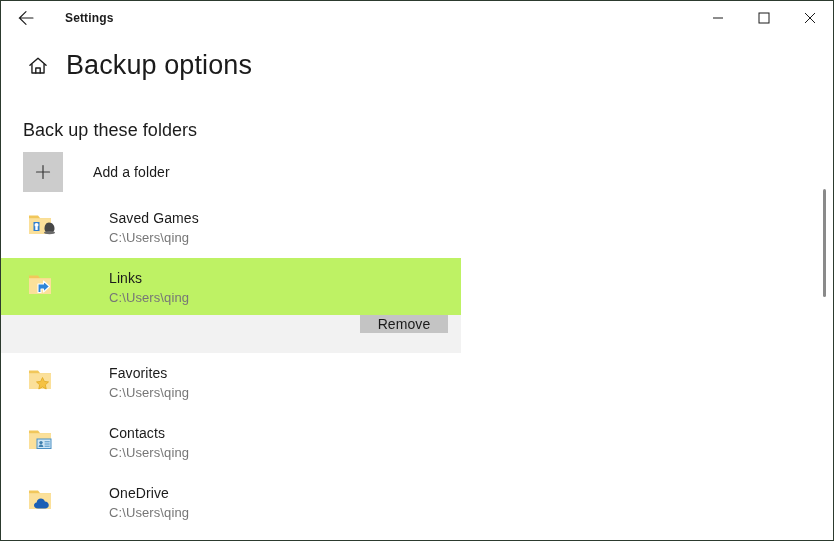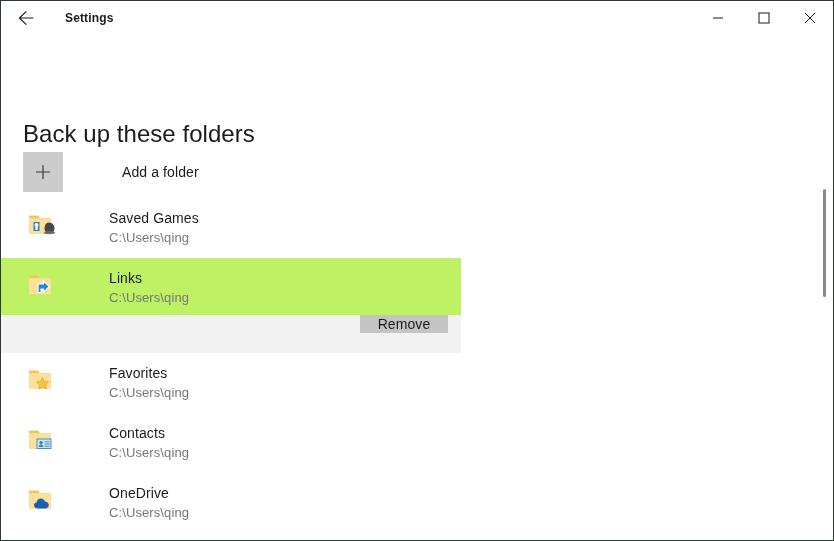--- a/index.html
+++ b/index.html
@@ -90,42 +90,41 @@
     color: #1b1b1b;
     margin-left: 11px;
     line-height: 1.1;
     letter-spacing: 0.1px;
   }
 
   .section-head {
     position: absolute;
     left: 22px;
     top: 119px;
-    font-size: 24px;
+    font-size: 18px;
     font-weight: 400;
     color: #1b1b1b;
     letter-spacing: 0.05px;
   }
 
   
   .list {
     position: absolute;
     left: 0;
     top: 145px;
     width: 812px;
   }
 
   .add-row {
     display: flex;
     align-items: center;
     height: 52px;
     padding-left: 22px;
     box-sizing: border-box;
     cursor: pointer;
-    gap: 29px;
   }
   .add-square {
     width: 40px;
     height: 40px;
     background: #cccccc;
     display: flex;
     align-items: center;
     justify-content: center;
     flex: none;
   }
@@ -251,20 +250,30 @@
       <div class="win-btn close">
         <span>
           <svg width="12" height="12" viewBox="0 0 12 12">
             <path d="M1 1 L11 11 M11 1 L1 11" stroke="#1b1b1b" stroke-width="1" fill="none"></path>
           </svg>
         </span>
       </div>
     </div>
   </div>
 
+  <div class="page-head">
+    <div class="home-icon">
+      <svg width="22" height="22" viewBox="0 0 24 24">
+        <path d="M3.2 11.2 L12 3.6 L20.8 11.2" stroke="#1b1b1b" stroke-width="1.5" fill="none" stroke-linecap="round" stroke-linejoin="round"></path>
+        <path d="M5.4 10.2 L5.4 19.6 L18.6 19.6 L18.6 10.2" stroke="#1b1b1b" stroke-width="1.5" fill="none" stroke-linecap="round" stroke-linejoin="round"></path>
+        <path d="M9.6 19.6 L9.6 14.2 L14.4 14.2 L14.4 19.6" stroke="#1b1b1b" stroke-width="1.5" fill="none" stroke-linecap="round" stroke-linejoin="round"></path>
+      </svg>
+    </div>
+    <div class="page-title">Backup options</div>
+  </div>
 
   <div class="section-head">Back up these folders</div>
 
   <div class="list">
 
     <div class="add-row">
       <div class="add-square">
         <svg width="20" height="20" viewBox="0 0 20 20">
           <path d="M10 3.5 L10 16.5 M3.5 10 L16.5 10" stroke="#3a3a3a" stroke-width="1.2" fill="none" stroke-linecap="round"></path>
         </svg>

